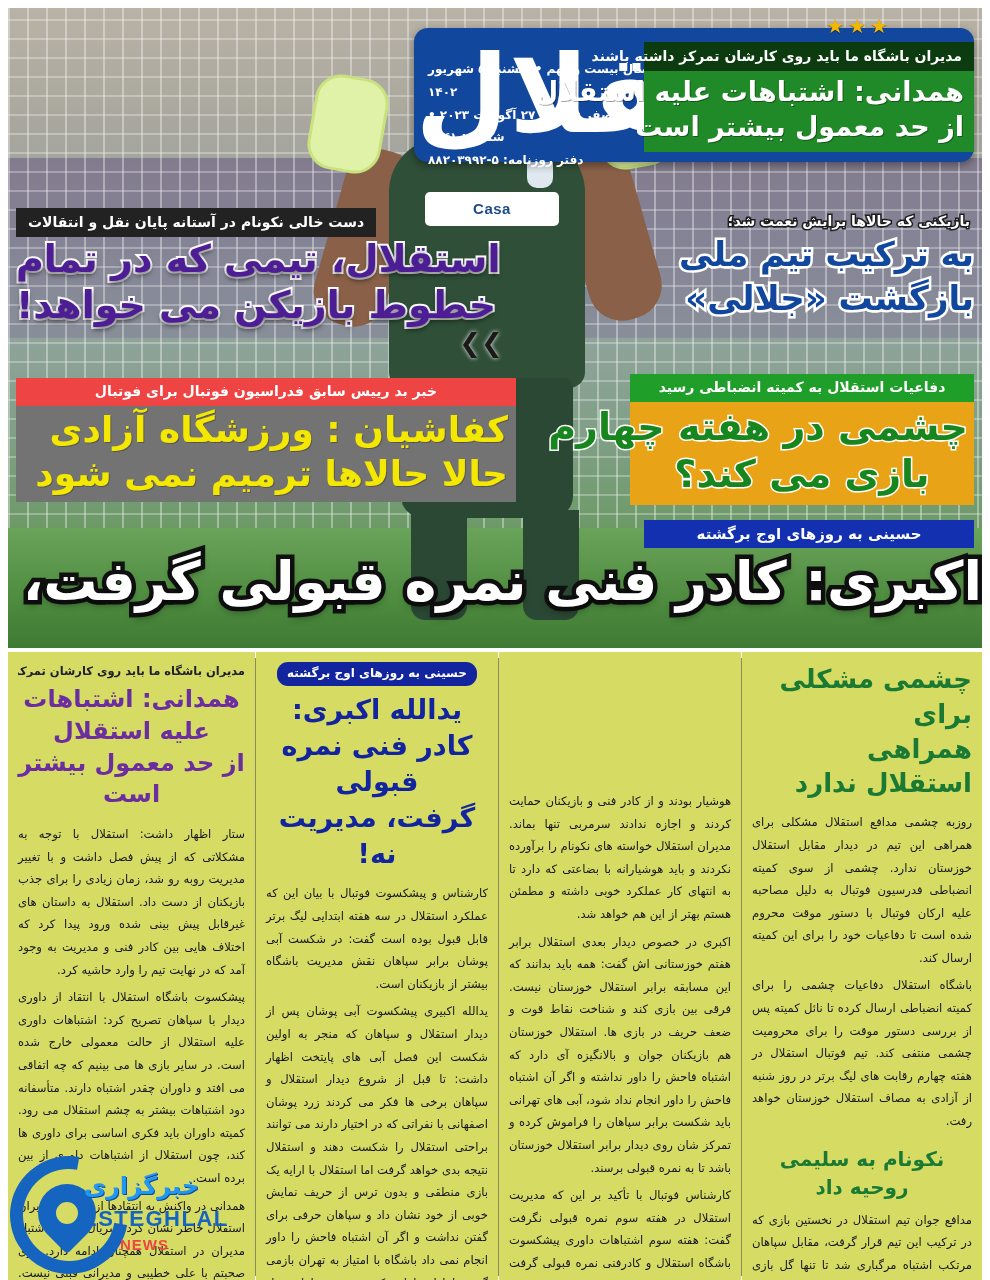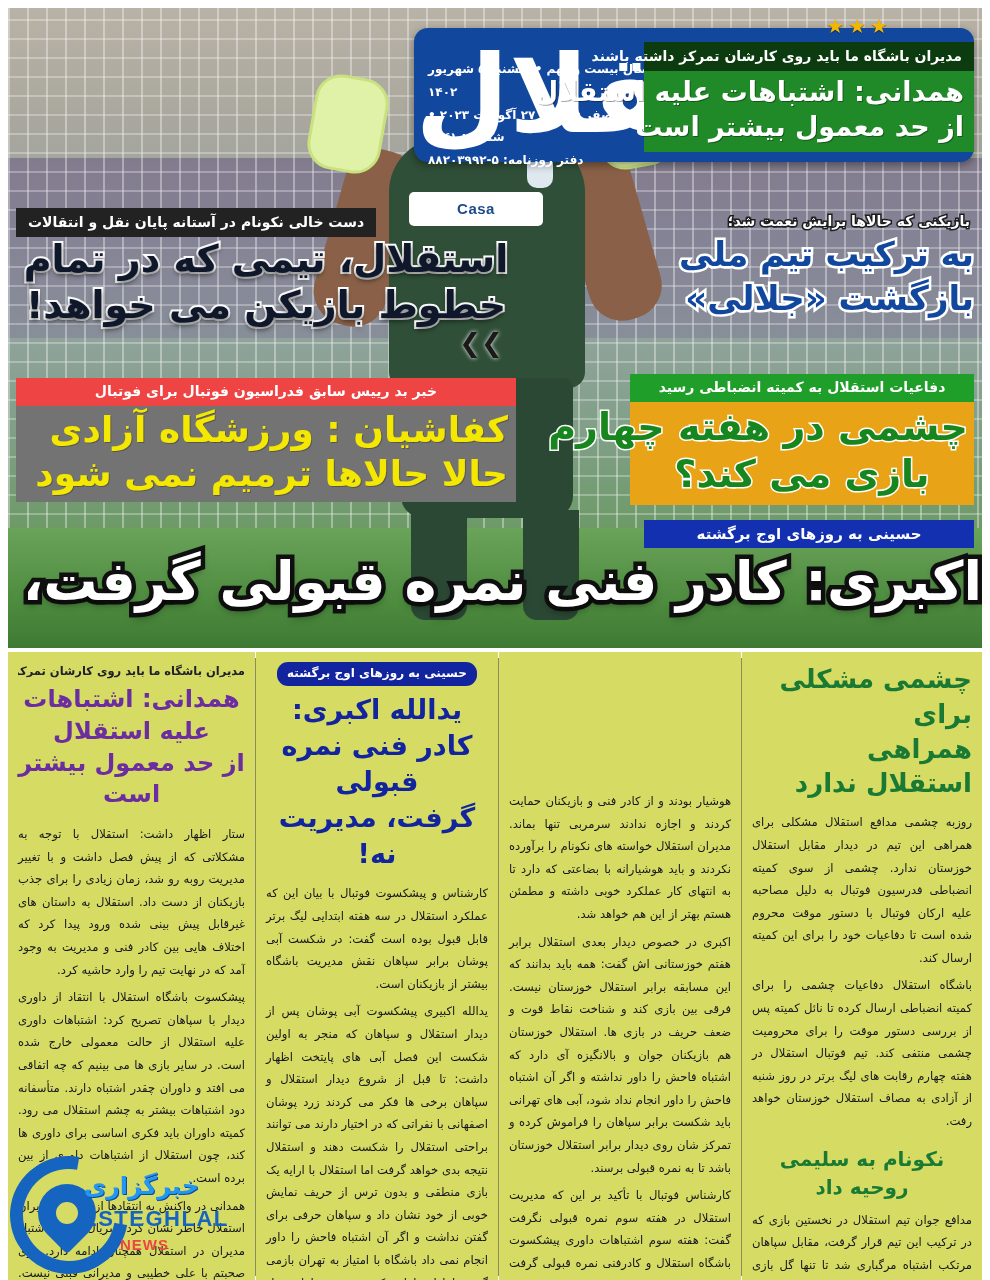--- a/index.html
+++ b/index.html
@@ -93,21 +93,21 @@
     position:absolute; left:-34px; top:34px; width:74px; height:96px;
     background:#dff2a8; border-radius:26px; transform:rotate(10deg);
     border:3px solid #c9e27d;
   }
   .keeper .glove-r {
     position:absolute; left:250px; top:30px; width:74px; height:96px;
     background:#dff2a8; border-radius:26px; transform:rotate(-10deg);
     border:3px solid #c9e27d;
   }
   .keeper .sponsor {
-    position:absolute; left:64px; top:150px; width:134px; height:34px;
+    position:absolute; left:80px; top:150px; width:134px; height:34px;
     background:#ffffff; border-radius:5px; color:#1c4a8a;
     font: 700 15px/34px "Liberation Sans", sans-serif; text-align:center;
     letter-spacing:.5px;
   }
   .keeper .badge {
     position:absolute; left:182px; top:116px; width:26px; height:30px;
     background:#dfe8ef; border-radius:4px 4px 10px 10px;
   }
   .keeper .num {
     position:absolute; left:150px; top:372px; color:#dfe8d8;
@@ -158,22 +158,22 @@
   }
   .blk-homadani .hl {
     color:#ffffff; font:700 27px/1.28 "DejaVu Sans", sans-serif;
     text-align:center; white-space:nowrap;
     text-shadow:1px 1px 0 rgba(0,0,0,.35);
   }
 
   
   .blk-esteghlal { left:8px; top:200px; width:500px; text-align:right; }
   .blk-esteghlal .hl {
-    color:#0f172a; font:700 38px/1.2 "DejaVu Sans", sans-serif;
-    text-align:center; white-space:nowrap;
+    color:#4c1d95; font:700 38px/1.2 "DejaVu Sans", sans-serif;
+    text-align:left; white-space:nowrap;
     -webkit-text-stroke: 4px #ffffff; paint-order: stroke fill;
     text-shadow: 0 3px 5px rgba(0,0,0,.55);
     direction:rtl;
   }
   .chev { color:#1a1a1a; font-size:26px; line-height:1; text-align:center; width:70px;
           text-shadow:0 0 4px #fff; margin-top:2px; }
 
   
   .blk-jalali { right:8px; top:204px; width:330px; text-align:right; }
   .blk-jalali .kick {

